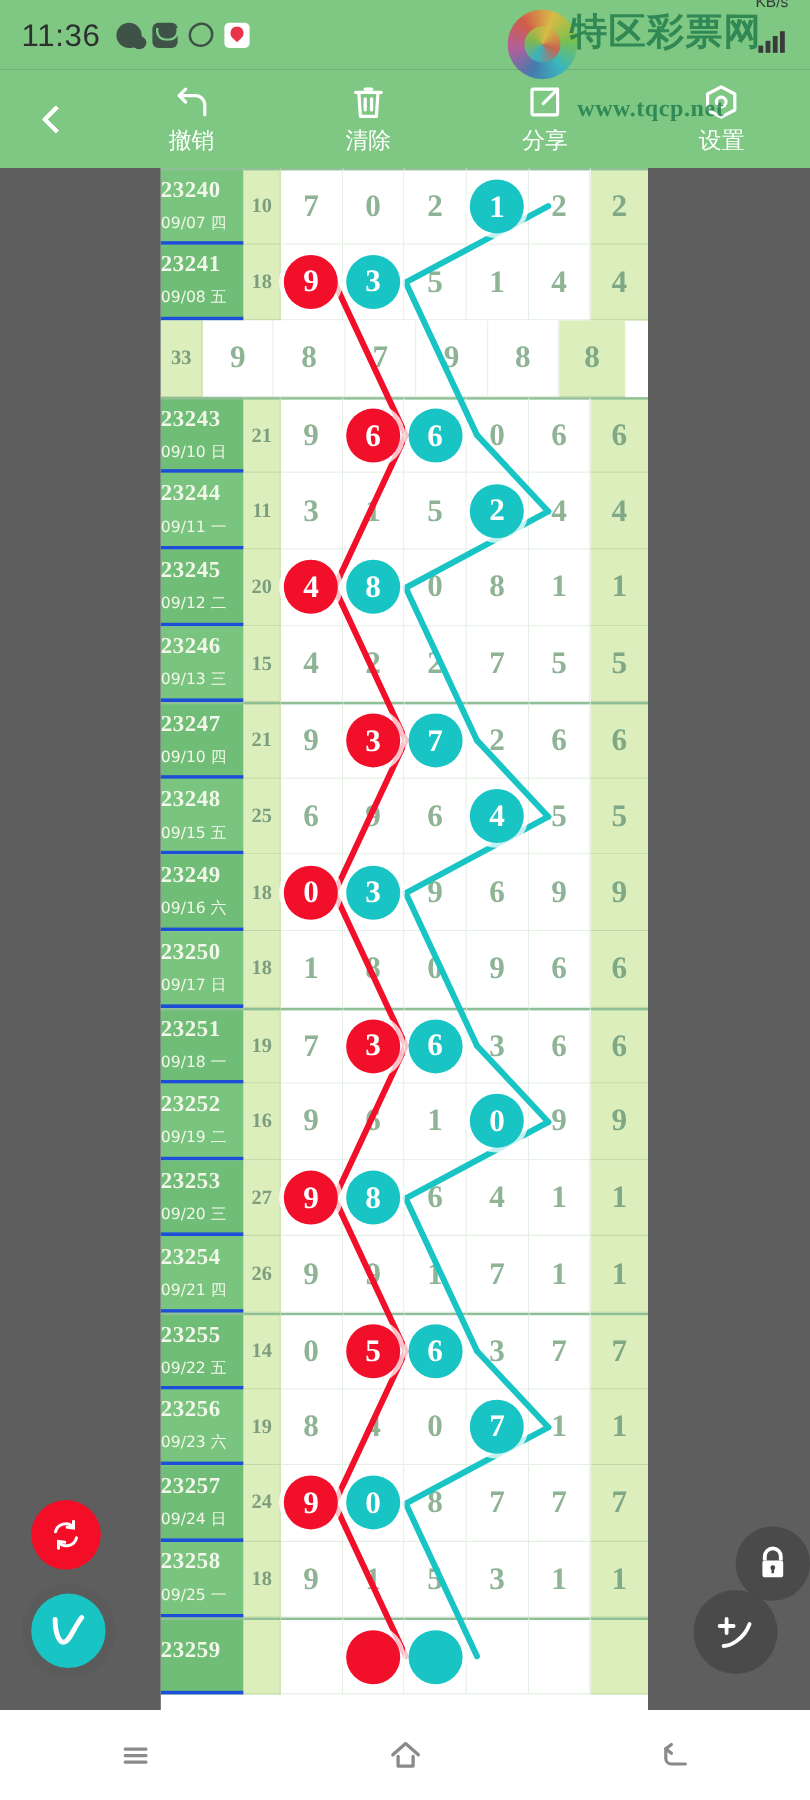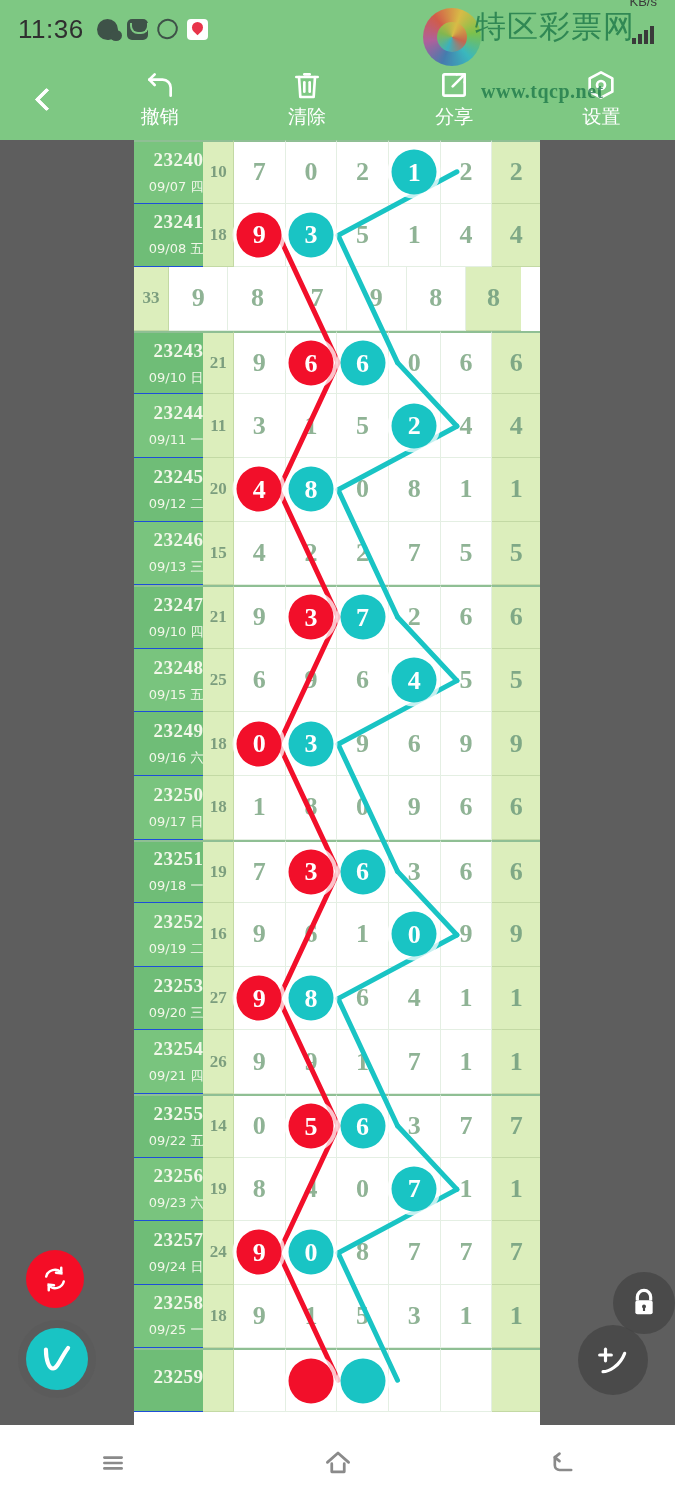--- a/index.html
+++ b/index.html
@@ -42,21 +42,21 @@
   }
   #wm-swirl {
     position:absolute; left:14px; top:6px; width:58px; height:58px; border-radius:50%;
     background:
       conic-gradient(from 20deg, #e8b93c, #7bc043, #2fb5c9, #3b6fb6, #b84ea0, #e04a3f, #e8b93c);
     opacity: .85;
   }
   #wm-swirl:after{ content:''; position:absolute; inset:14px; border-radius:50%;
     background: conic-gradient(from 200deg, #2fb5c9, #7bc043, #e8b93c, #e04a3f, #2fb5c9); opacity:.9;}
   #wm-text {
-    position:absolute; left:66px; top:4px; font-size:31px; font-weight:normal;
+    position:absolute; left:66px; top:4px; font-size:31px; font-weight:bold;
     color:#1f7a4a; opacity:.82; letter-spacing:1px; white-space:nowrap;
     font-family:"DejaVu Sans", sans-serif;
   }
   #wm-url {
     position:absolute; left:72px; top:42px; font-size:20px; color:#1f7a4a; opacity:.8;
     font-family:"Liberation Serif", serif; font-weight:bold; letter-spacing:.5px;margin-top:36px;
   }
 
   
   #toolbar {
@@ -72,22 +72,22 @@
 
   
   #table-wrap {
     position: absolute; left: 134px; top: 140px; width: 406px; height: 1285px;
     background: #fff;
   }
   #grid { position: relative; width: 406px; }
   .row { display: flex; height: 63.6px; position: relative; }
   .c-issue {
     width: 80px; background: #79c47e; color:#f2f7e9;
-    display:flex; flex-direction:column; align-items:flex-end; justify-content:center;
-    font-family:"Liberation Serif", serif; border-bottom: 1px solid #1d4ed8;
+    display:flex; flex-direction:column; align-items:flex-start; justify-content:center;
+    font-family:"Liberation Serif", serif; border-bottom: 3px solid #1d4ed8;
   }
   .row.alt .c-issue { background: #6fbd77; }
   .c-issue .no { font-size: 19px; font-weight: bold; letter-spacing: .5px; }
   .c-issue .dt { font-size: 13px; margin-top: 7px; font-family:"DejaVu Sans", sans-serif; }
   .c-sum {
     width: 35px; background: #dceebc; color:#7c9e7e; font-size:17px; font-weight:bold;
     display:flex; align-items:center; justify-content:center;
     font-family:"Liberation Serif", serif;
     border-bottom: 1px solid #c3d9a4; border-right:1px solid #c3d9a4;
   }

